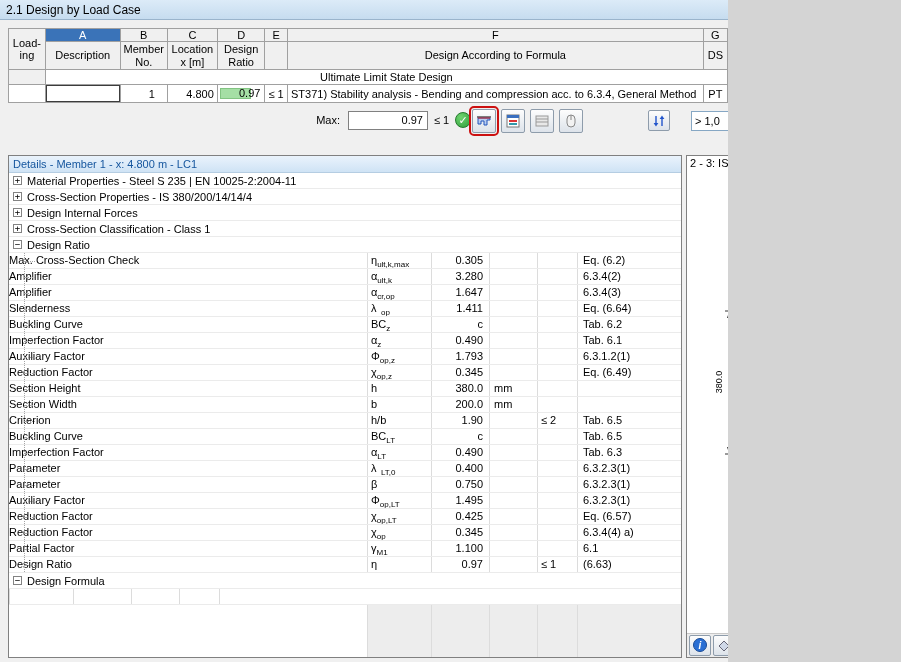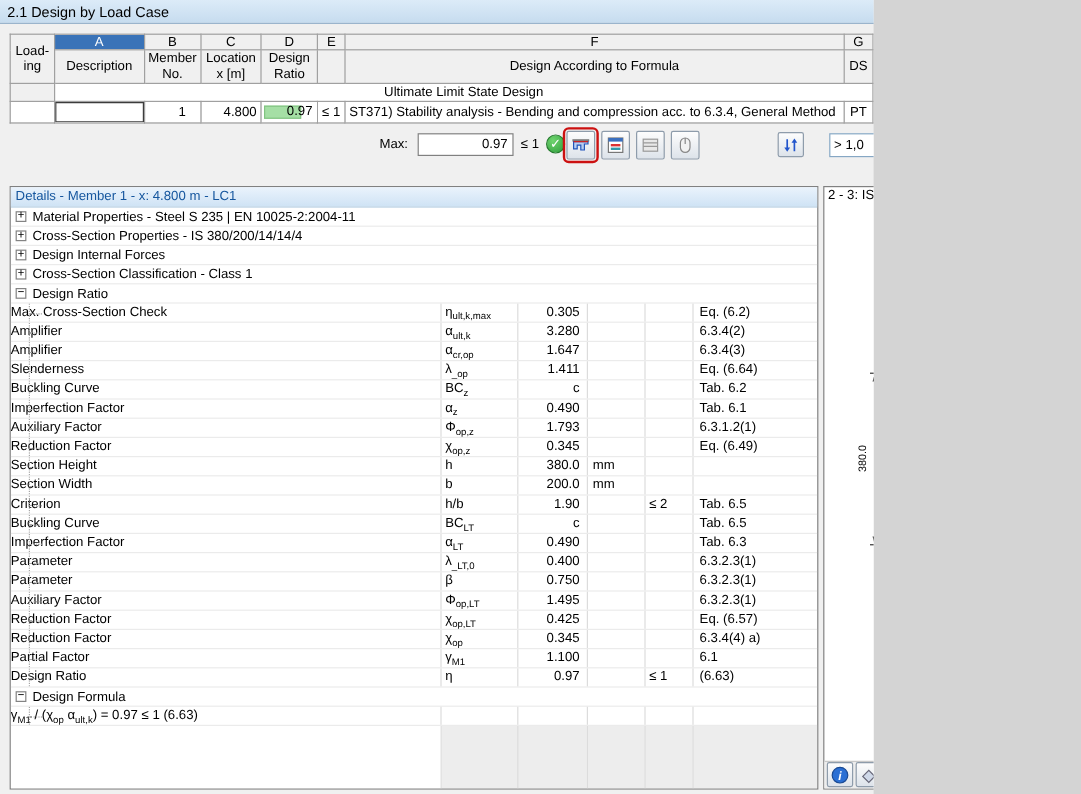--- a/index.html
+++ b/index.html
@@ -425,21 +425,20 @@
           <div class="c c-val">0.97</div>
           <div class="c c-unit"></div>
           <div class="c c-crit">≤ 1</div>
           <div class="c c-ref">(6.63)</div>
         </div>
         <div class="tgroup">
           <div class="expander">−</div>
           <div class="lbl">Design Formula</div>
         </div>
         <div class="trow">
-          <div class="c c-desc">γ<sub>M1</sub> / (χ<sub>op</sub> α<sub>ult,k</sub>) = 0.97 ≤ 1    (6.63)</div>
           <div class="c c-sym"></div>
           <div class="c c-val"></div>
           <div class="c c-unit"></div>
           <div class="c c-crit"></div>
           <div class="c c-ref"></div>
         </div>
         <div class="trow filler">
           <div class="c c-desc fillcell"></div>
           <div class="c c-sym fillcell"></div>
           <div class="c c-val fillcell"></div>

